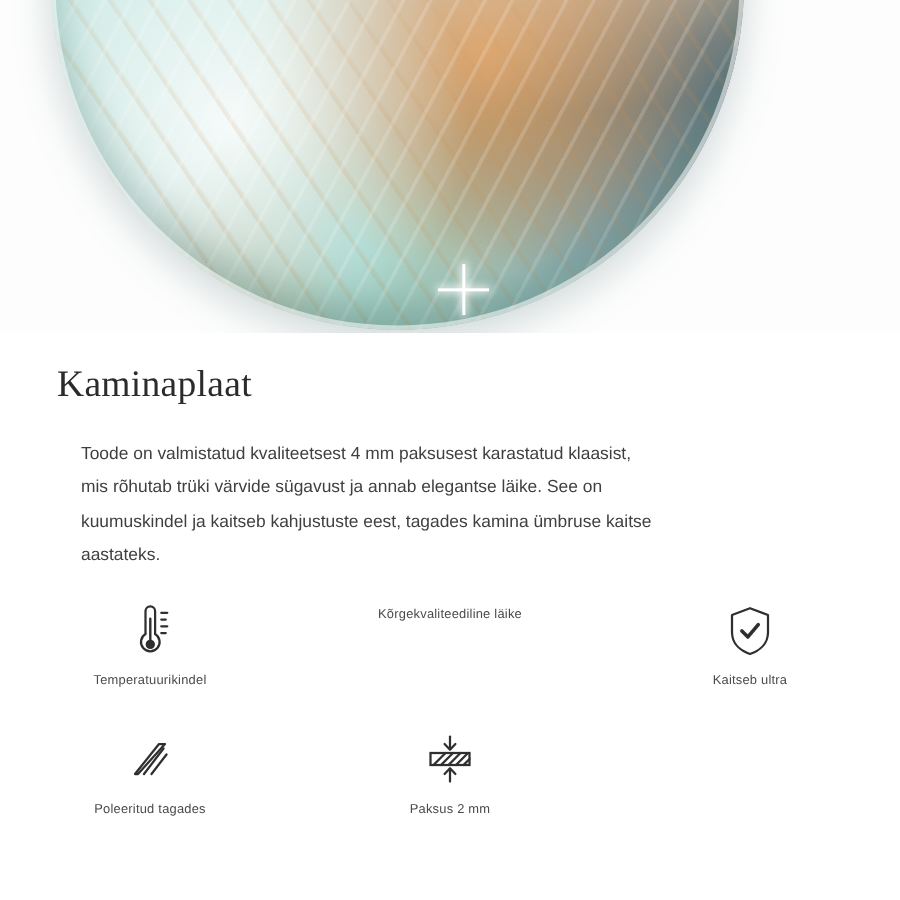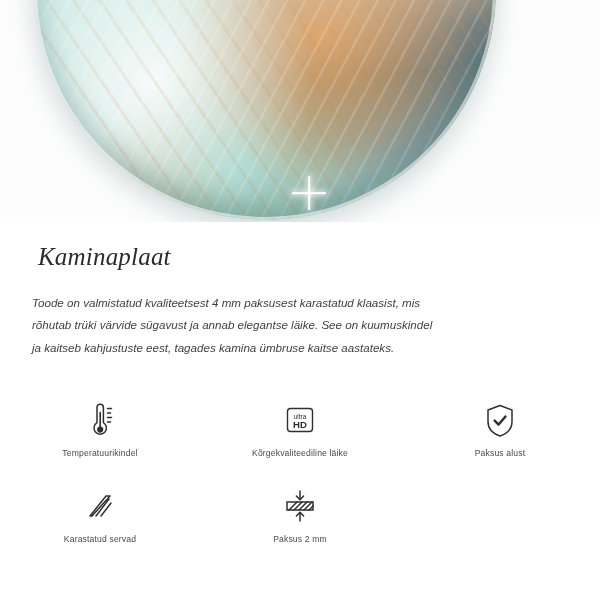--- a/index.html
+++ b/index.html
@@ -108,38 +108,37 @@
     transform: translate(-50%,-50%);
     box-shadow: 0 0 6px 1px rgba(255,255,255,0.9);
   }
 
   
   .content {
     position: absolute;
     left: 0;
     top: 222px;
     width: 476px;
-    font-style: italic;
   }
   .headline {
     margin: 0;
     padding: 18px 38px 0 38px;
     font-family: "Liberation Serif", serif;
     font-size: 25px;
     line-height: 1.34;
     font-weight: 400;
     color: #2b2b2b;
     letter-spacing: 0.2px;
   }
   .headline .line2 {
     display: block;
   }
   .body-text {
     margin: 0;
-    padding: 18px 38px 0 32px;
+    padding: 18px 38px 0 54px;
     font-size: 11.6px;
     line-height: 1.95;
     color: #3f3f3f;
     max-width: 548px;
   }
 
   
   .features {
     position: absolute;
     left: 0;
@@ -203,52 +202,45 @@
             <circle cx="20.2" cy="30.6" r="3.1" fill="#2f2f2f" stroke="none"></circle>
             <path d="M20.2 27.8V13.5" stroke-width="1.6"></path>
             <path d="M27.5 9.5h4M27.5 14h3M27.5 18.5h4M27.5 23h3"></path>
           </g>
         </svg>
       </div>
       <div class="feature-label">Temperatuurikindel</div>
     </div>
 
     <div class="feature">
-      <div class="feature-icon">
-        <svg width="44" height="42" viewBox="0 0 44 42">
-          <rect x="9.5" y="9.5" width="25" height="23" rx="3" fill="none" stroke="#2f2f2f" stroke-width="1.4"></rect>
-          <text x="22" y="19.6" text-anchor="middle" font-family="Liberation Sans, sans-serif" font-size="6.4" fill="#2f2f2f">ultra</text>
-          <text x="22" y="29" text-anchor="middle" font-family="Liberation Sans, sans-serif" font-size="9.6" font-weight="bold" fill="#2f2f2f">HD</text>
-        </svg>
-      </div>
       <div class="feature-label">Kõrgekvaliteediline läike</div>
     </div>
 
     <div class="feature">
       <div class="feature-icon">
         <svg width="40" height="44" viewBox="0 0 40 44">
           <path d="M20 7.5 L32 12 V23.5 C32 31 26.6 35.8 20 38 C13.4 35.8 8 31 8 23.5 V12 Z" fill="none" stroke="#2f2f2f" stroke-width="1.5" stroke-linejoin="round"></path>
           <path d="M14.6 22.6 l4 4 6.9 -8.2" fill="none" stroke="#2f2f2f" stroke-width="2.4" stroke-linecap="round" stroke-linejoin="round"></path>
         </svg>
       </div>
-      <div class="feature-label">Paksus alust</div>
+      <div class="feature-label">Kaitseb ultra</div>
     </div>
 
 
     <div class="feature">
       <div class="feature-icon">
         <svg width="40" height="40" viewBox="0 0 40 40">
           <g fill="none" stroke="#2f2f2f" stroke-width="1.5" stroke-linecap="round">
             <path d="M10 30 L26 10 H30 L12 30 Z" stroke-linejoin="round"></path>
             <path d="M16 30 L29 13"></path>
             <path d="M21 30 L31 17"></path>
           </g>
         </svg>
       </div>
-      <div class="feature-label">Karastatud servad</div>
+      <div class="feature-label">Poleeritud tagades</div>
     </div>
 
     <div class="feature">
       <div class="feature-icon">
         <svg width="44" height="44" viewBox="0 0 44 44">
           <g stroke="#2f2f2f" fill="none" stroke-width="1.5" stroke-linecap="round">
             <path d="M22 7 V15"></path>
             <path d="M18.4 12 L22 15.8 L25.6 12" stroke-linejoin="round"></path>
             <path d="M22 37 V29"></path>
             <path d="M18.4 32 L22 28.2 L25.6 32" stroke-linejoin="round"></path>

